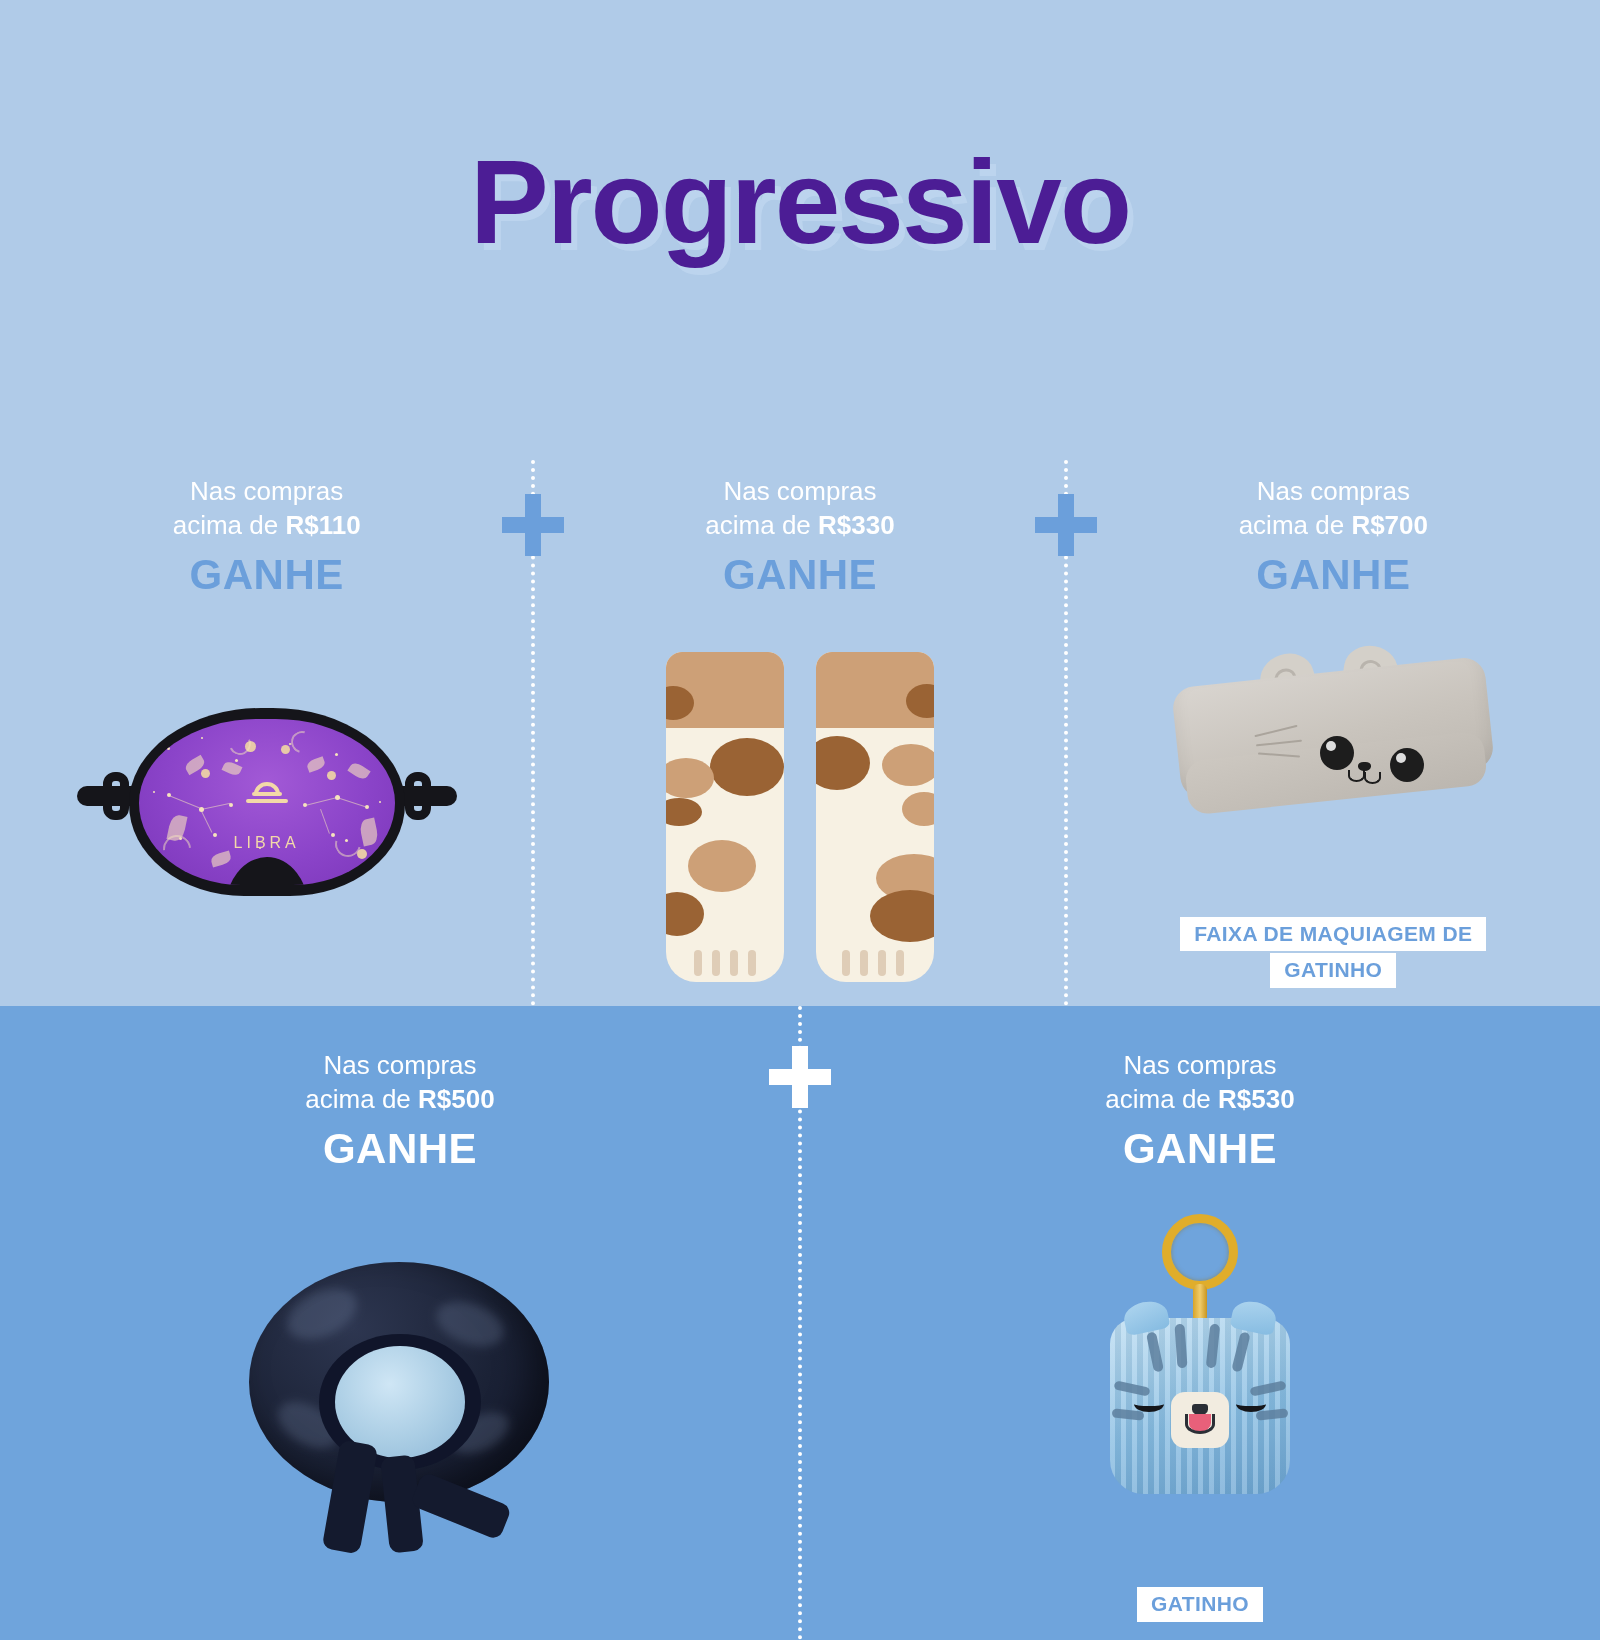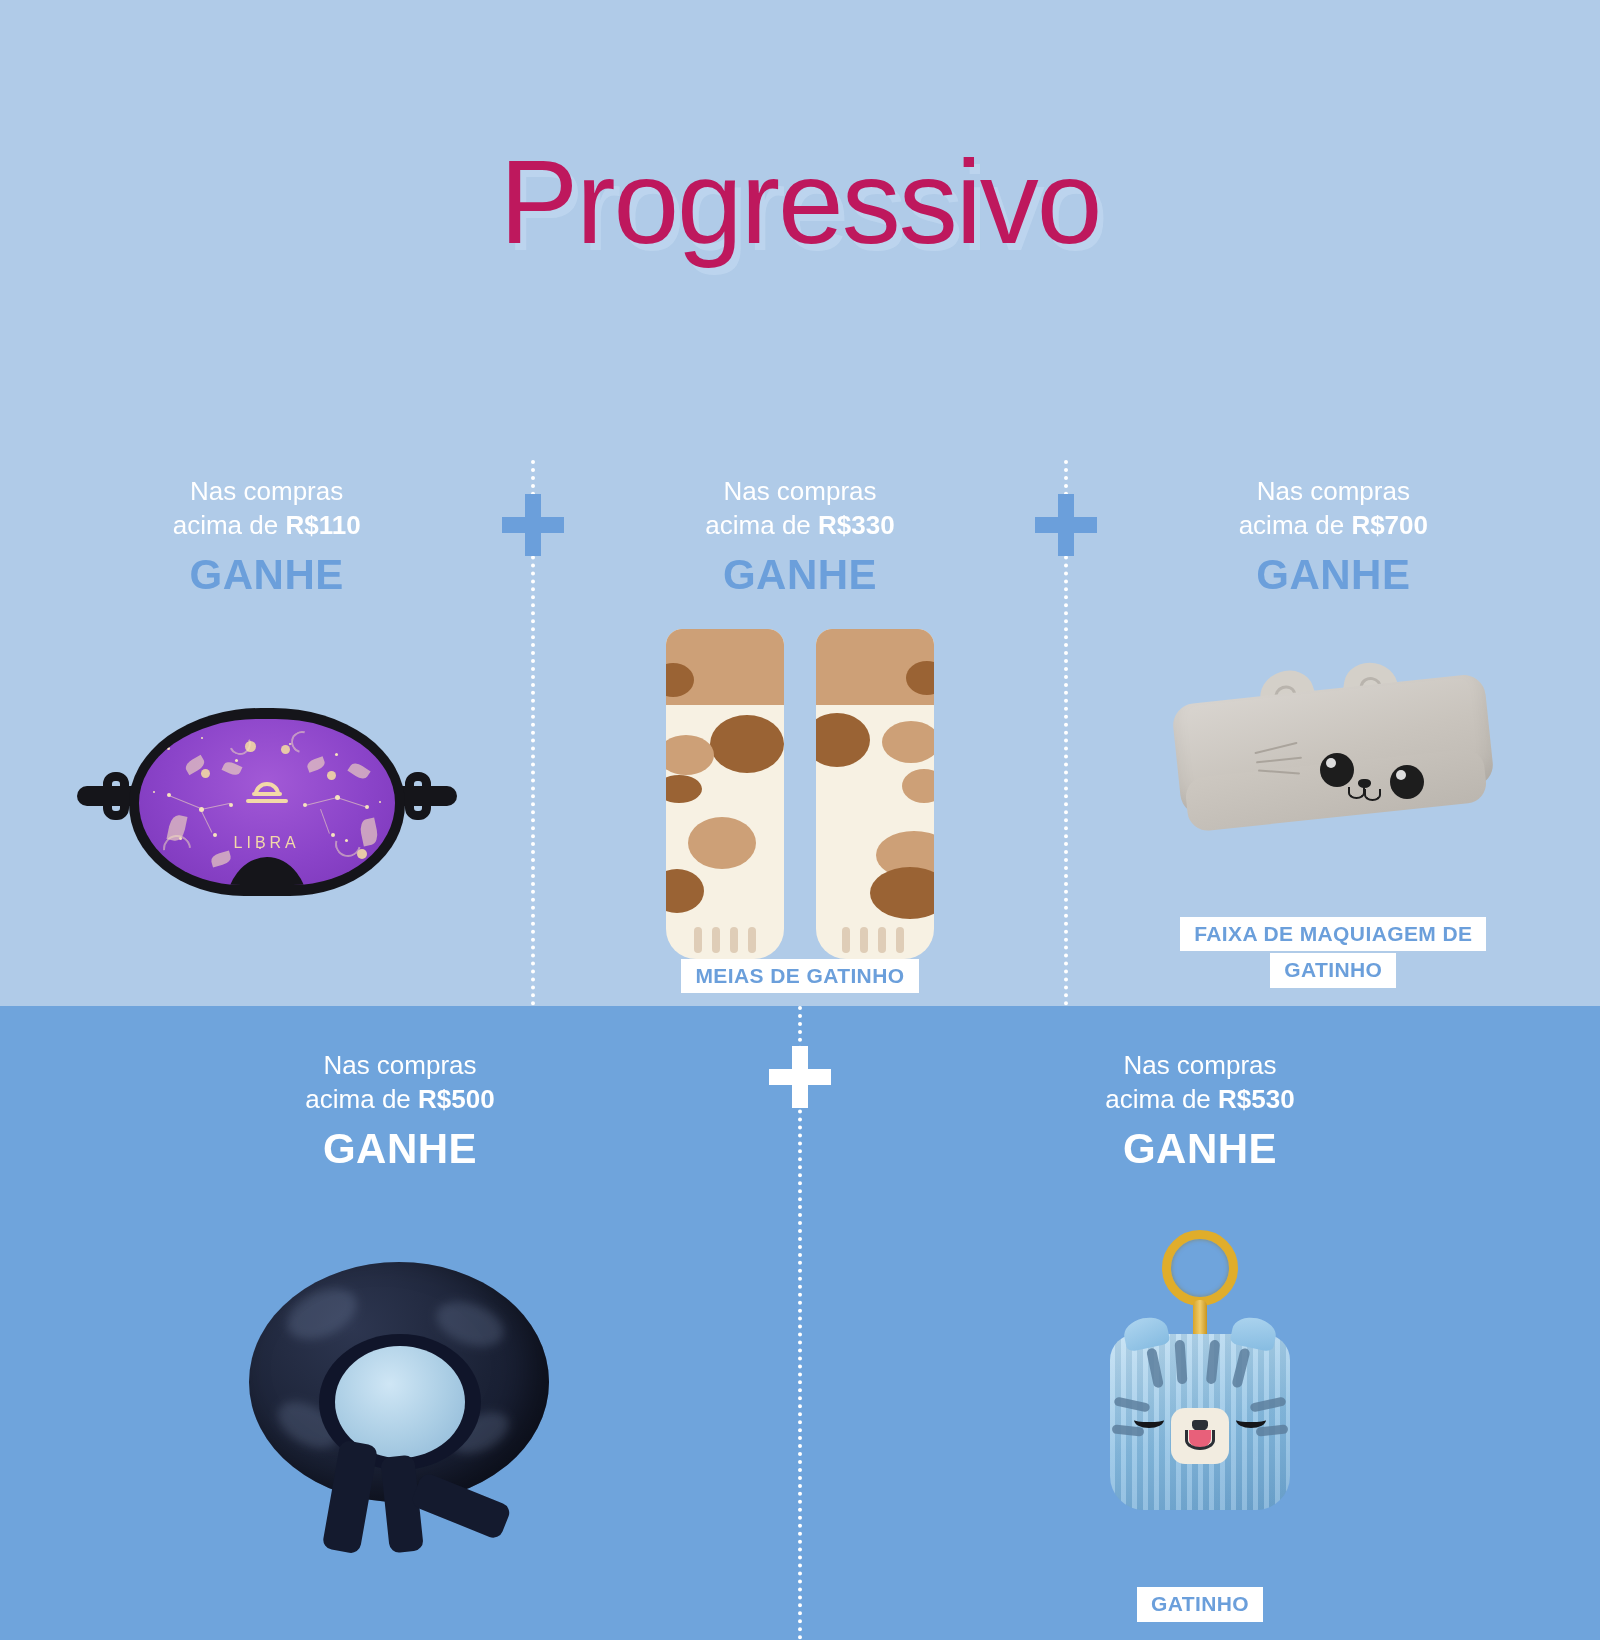--- a/index.html
+++ b/index.html
@@ -37,23 +37,24 @@
     letter-spacing: -2px;
     line-height: 0.98;
     text-align: center;
     white-space: nowrap;
   }
   .title-line1 {
     color: #ffffff;
     text-shadow: 6px 7px 0 rgba(190,214,238,0.85);
   }
   .title-line2 {
-    color: #be185d;
+    color: #4c1d95;
     text-shadow: 6px 7px 0 rgba(190,214,238,0.85);
     margin-top: -6px;
+    font-weight: bold;
   }
 
   
   .top-row {
     position: absolute;
     top: 452px; left: 0;
     width: 1600px;
     height: 554px;
     background: #b0cbe8;
     display: flex;
@@ -108,20 +109,21 @@
 
   
   .chip-wrap {
     position: relative;
     width: 100%;
     display: flex;
     flex-direction: column;
     align-items: center;
     z-index: 5;
     margin-bottom: 18px;
+    margin-top: 33px;
   }
   .chip {
     background: #ffffff;
     color: #6b9fdb;
     font-size: 21px;
     font-weight: 700;
     letter-spacing: 0.4px;
     padding: 5px 14px 6px;
     line-height: 1.12;
     text-align: center;
@@ -511,23 +513,20 @@
             <span class="patch tan" style="right:-18px; top:202px; width:76px; height:48px;"></span>
             <span class="patch dark" style="right:-16px; top:238px; width:80px; height:52px;"></span>
             <span class="toe-line" style="left:26px;"></span>
             <span class="toe-line" style="left:44px;"></span>
             <span class="toe-line" style="left:62px;"></span>
             <span class="toe-line" style="left:80px;"></span>
           </div>
         </div>
       </div>
 
-      <div class="chip-wrap">
-        <div class="chip">MEIAS DE GATINHO</div>
-      </div>
     </div>
 
     <div class="cell">
       <div class="offer-text">
         <span>Nas compras</span><br>
         <span>acima de</span>
         <b>R$700</b>
       </div>
       <div class="ganhe">GANHE</div>
 

